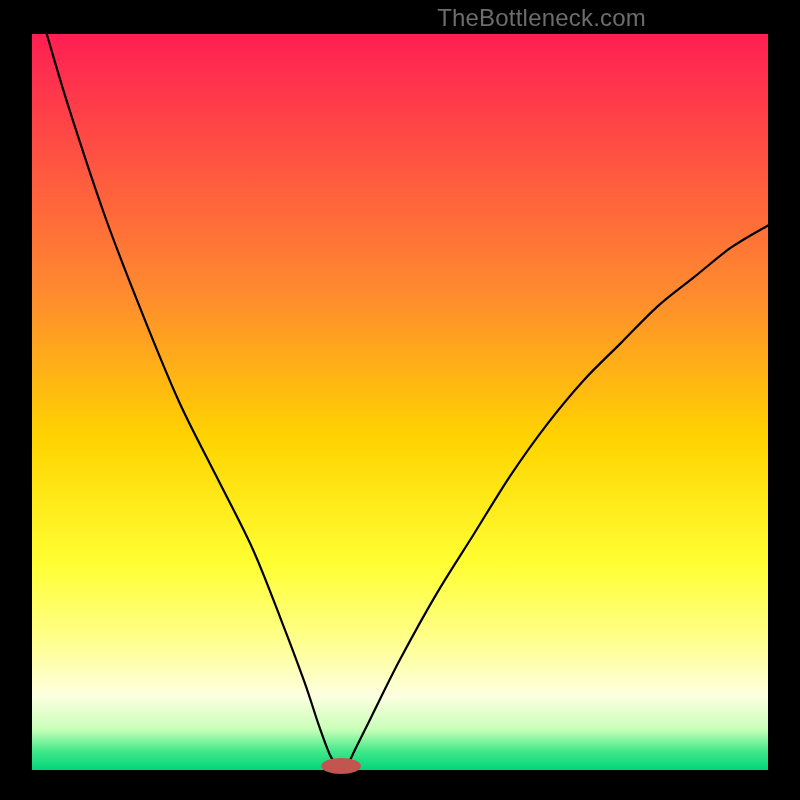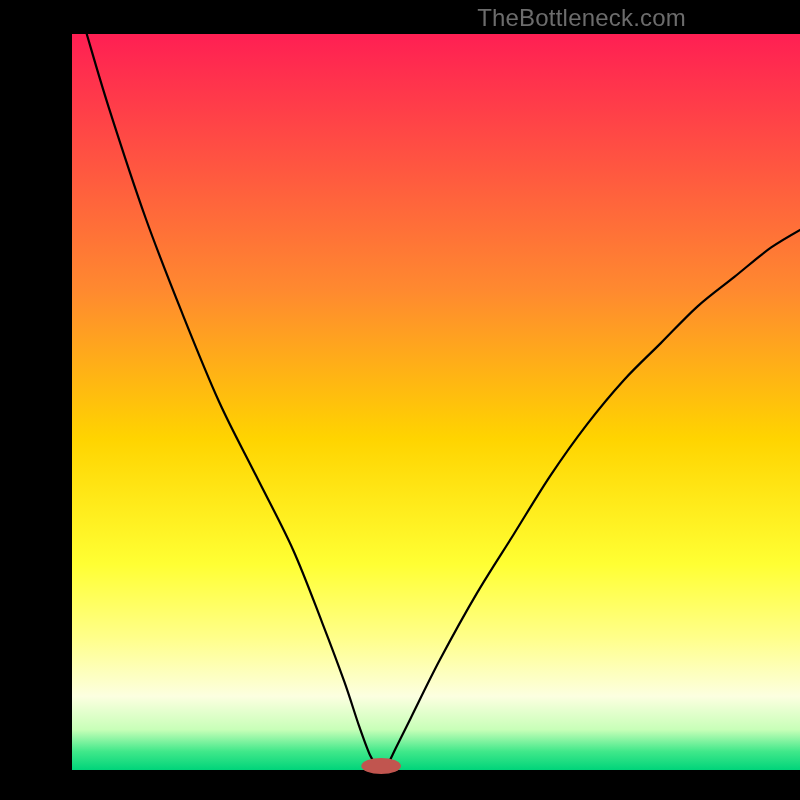--- a/index.html
+++ b/index.html
@@ -9,21 +9,20 @@
     height: 800px;
     overflow: hidden;
     background: #000;
     font-family: Arial, Helvetica, sans-serif;
   }
   .frame {
     position: relative;
     width: 660px;
     height: 800px;
     background: #000;
-    margin-left: 40px;
   }
   .watermark {
     position: absolute;
     top: 4px;
     right: 14px;
     color: #6c6c6c;
     font-size: 24px;
     font-weight: 500;
     letter-spacing: 0.2px;
     z-index: 5;

